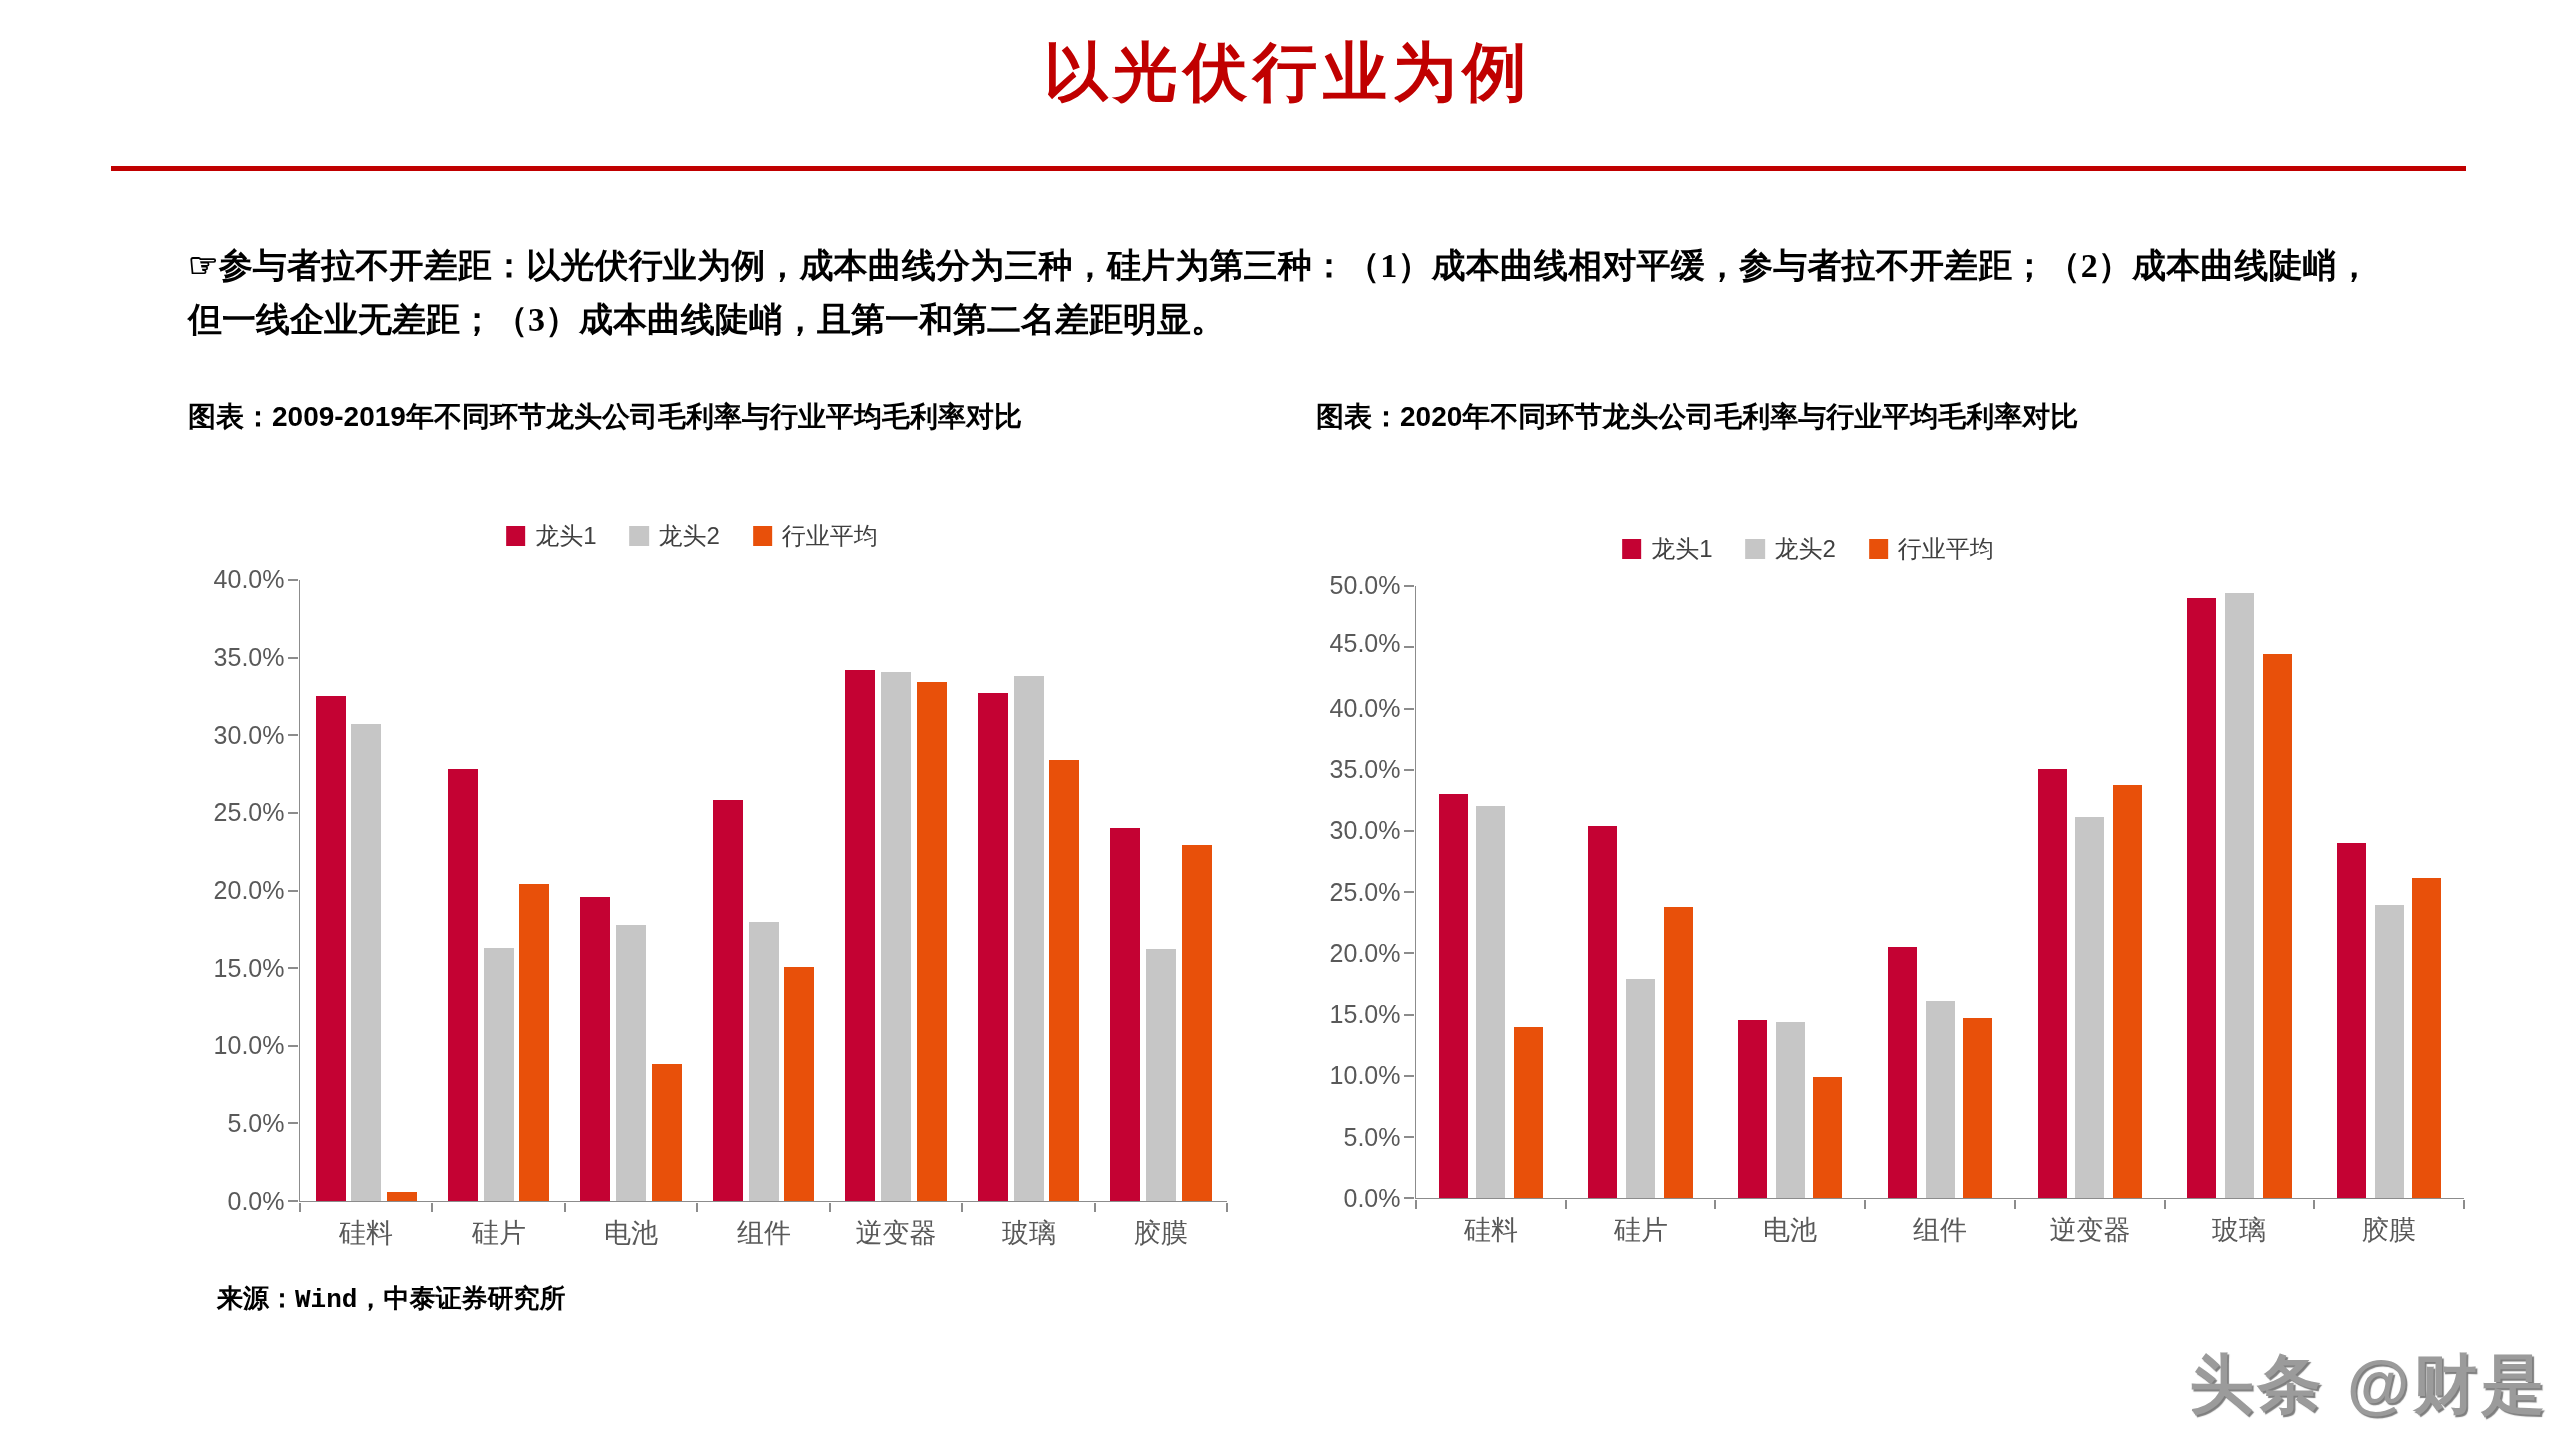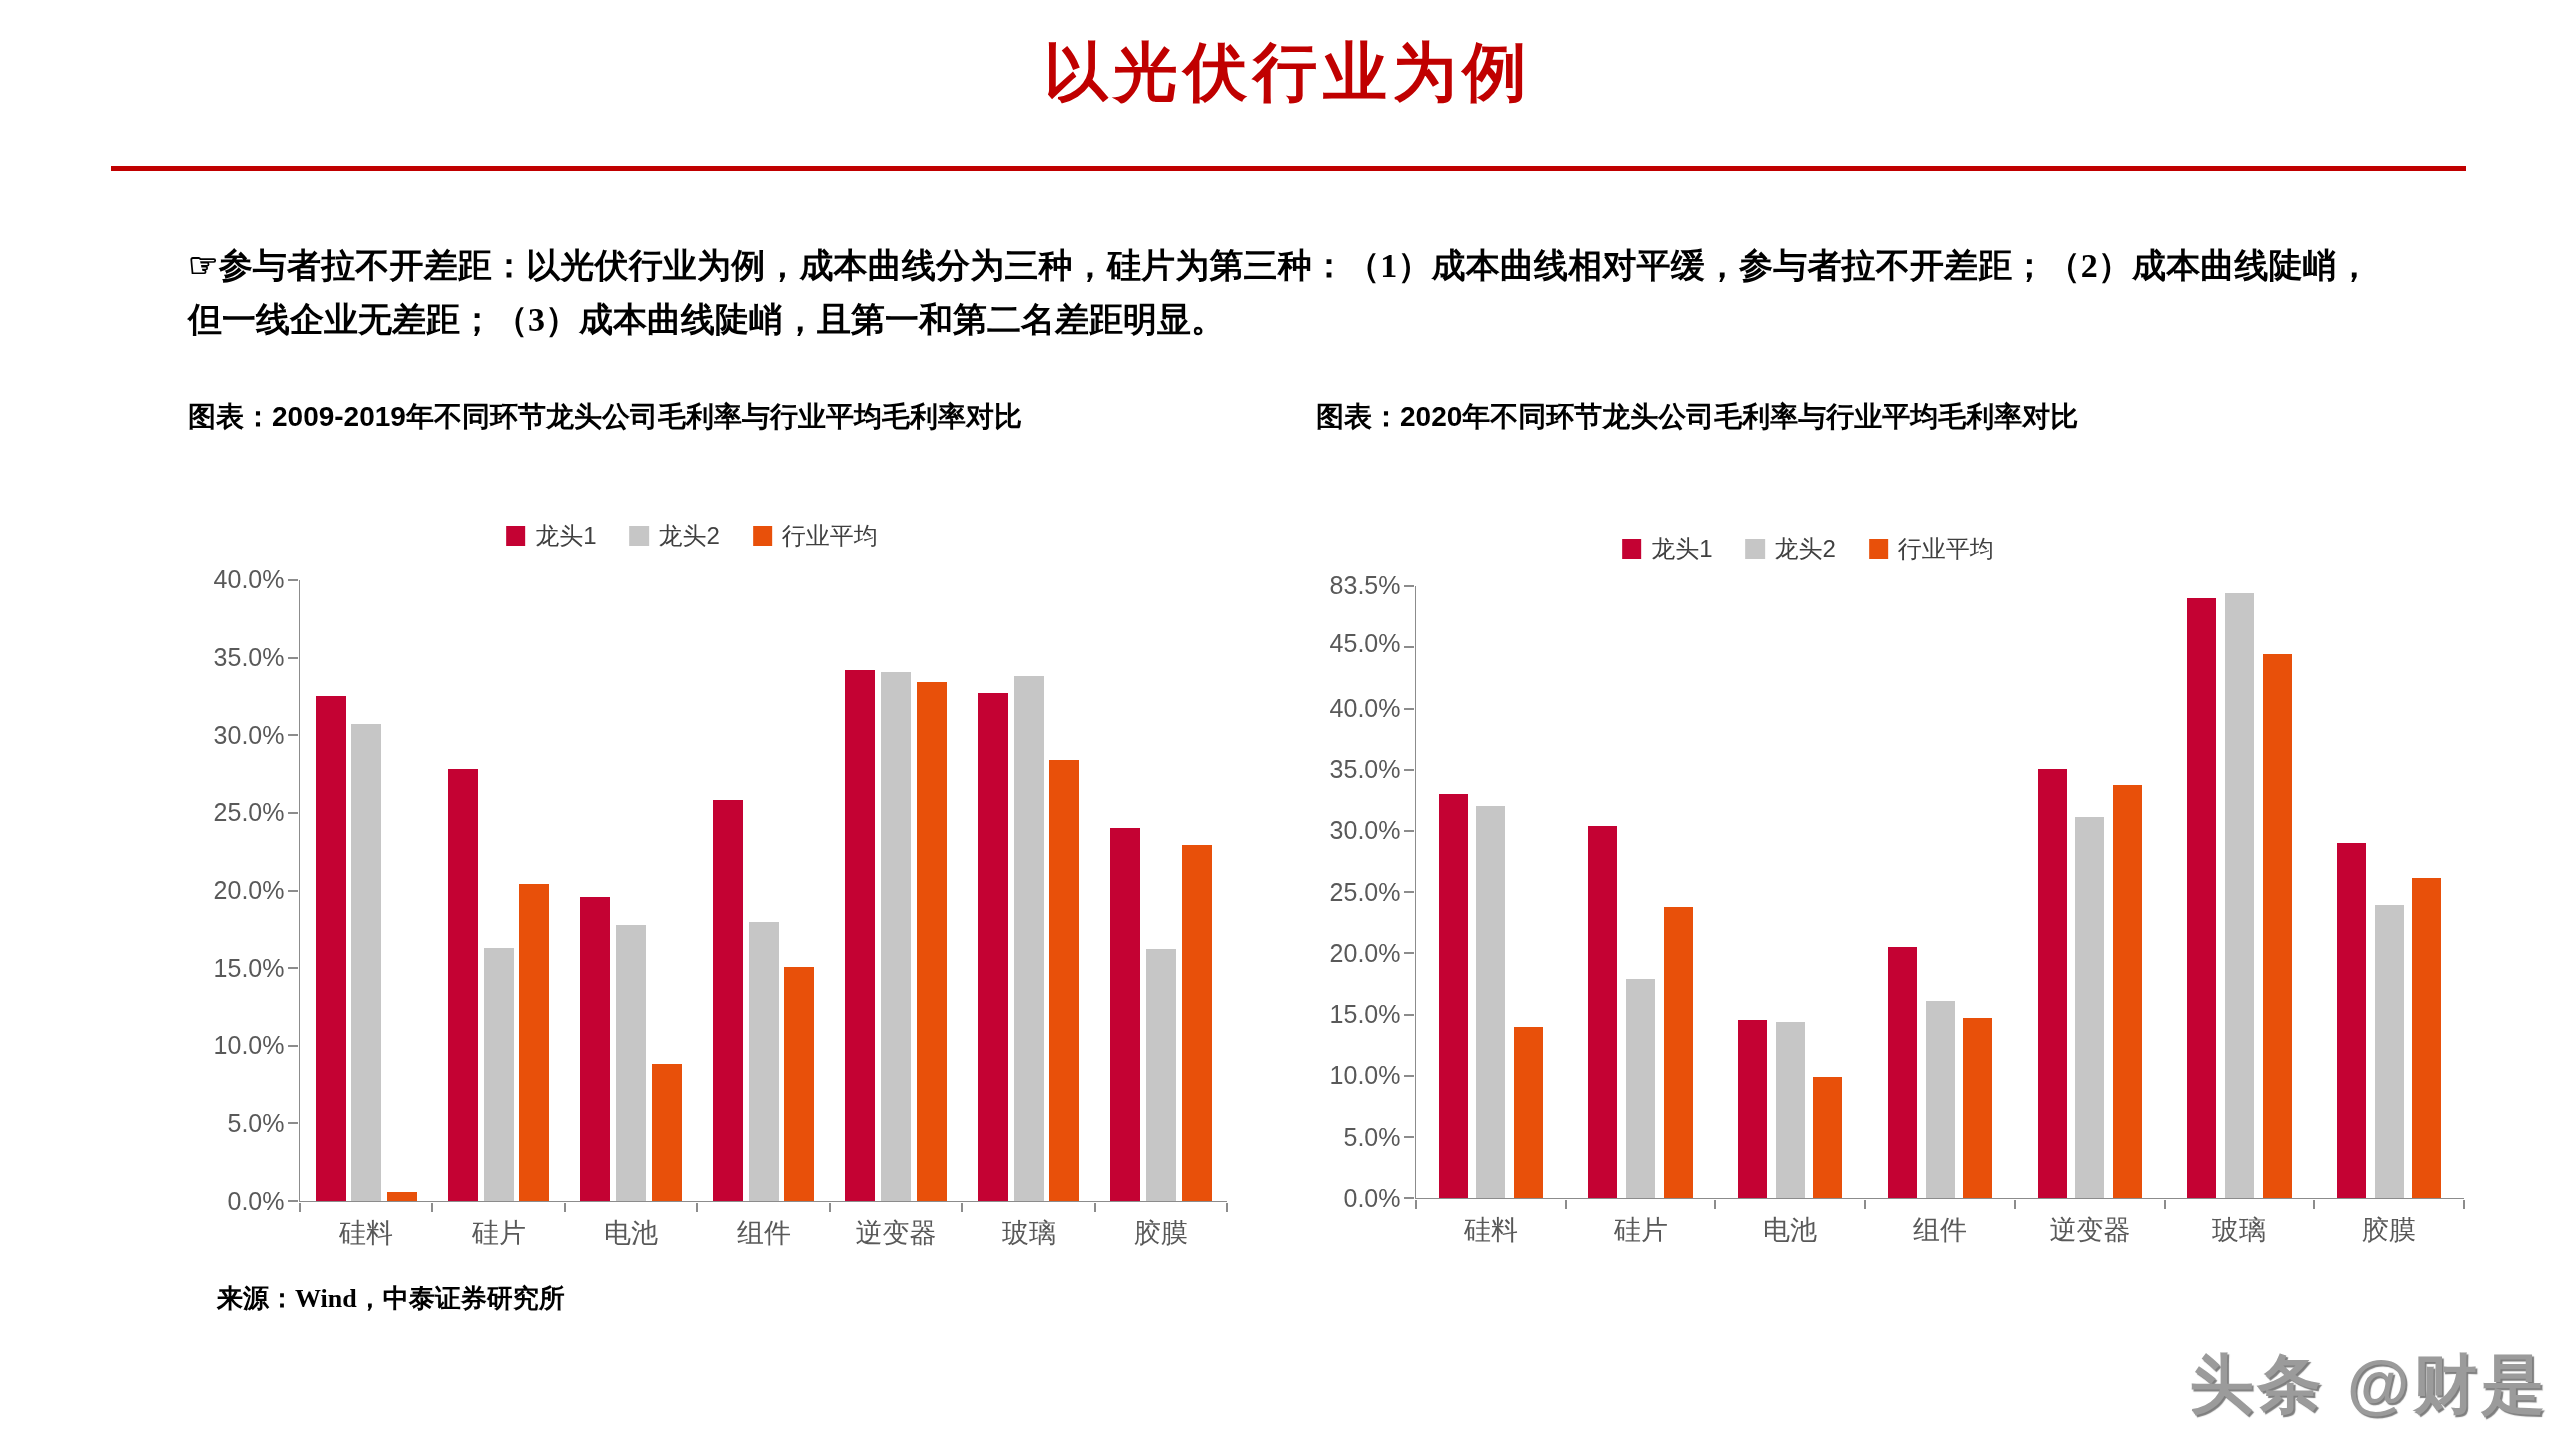--- a/index.html
+++ b/index.html
@@ -40,21 +40,21 @@
   }
   .y-tick{position:absolute;left:-11.6px;width:9.7px;height:1.9px;background:#8c8c8c;}
   .x-tick{position:absolute;bottom:-10.6px;width:1.9px;height:8.7px;background:#8c8c8c;}
   .bar{position:absolute;bottom:0;}
   .x-label{
     position:absolute;top:calc(100% + 13.5px);text-align:center;
     font-size:27px;color:#595959;white-space:nowrap;transform:translateX(-50%);
   }
   .source-line{
     position:absolute;left:217px;top:1281px;font-size:26px;font-weight:700;color:#000;
-    font-family:Liberation Serif, serif;
+    font-family:Liberation Mono, monospace;
   }
   .watermark{
     position:absolute;right:27px;bottom:21px;font-size:64px;font-weight:700;
     letter-spacing:3.9px;color:#9b9b9b;
     text-shadow:1.9px 1.9px 1px rgba(40,40,40,.6), -1px -1px 0 #ffffff;
   }
 </style>
 </head>
 <body>
 
@@ -167,21 +167,21 @@
     <div class="y-label" style="top: 294px;">25.0%</div>
     <div class="y-tick" style="top: 305px;"></div>
     <div class="y-label" style="top: 232px;">30.0%</div>
     <div class="y-tick" style="top: 244px;"></div>
     <div class="y-label" style="top: 171px;">35.0%</div>
     <div class="y-tick" style="top: 183px;"></div>
     <div class="y-label" style="top: 110px;">40.0%</div>
     <div class="y-tick" style="top: 122px;"></div>
     <div class="y-label" style="top: 45px;">45.0%</div>
     <div class="y-tick" style="top: 60px;"></div>
-    <div class="y-label" style="top: -12.6px;">83.5%</div>
+    <div class="y-label" style="top: -12.6px;">50.0%</div>
     <div class="y-tick" style="top: -1px;"></div>
     <div class="x-tick" style="left: -1px;"></div>
     <div class="bar" style="left: 23px; width: 29px; height: 404px; background: rgb(196, 2, 51);"></div>
     <div class="bar" style="left: 60px; width: 29px; height: 392px; background: rgb(198, 198, 198);"></div>
     <div class="bar" style="left: 98px; width: 29px; height: 171px; background: rgb(232, 80, 10);"></div>
     <div class="x-label" style="left: 75px;">硅料</div>
     <div class="x-tick" style="left: 149px;"></div>
     <div class="bar" style="left: 172px; width: 29px; height: 372px; background: rgb(196, 2, 51);"></div>
     <div class="bar" style="left: 210px; width: 29px; height: 219px; background: rgb(198, 198, 198);"></div>
     <div class="bar" style="left: 248px; width: 29px; height: 291px; background: rgb(232, 80, 10);"></div>

